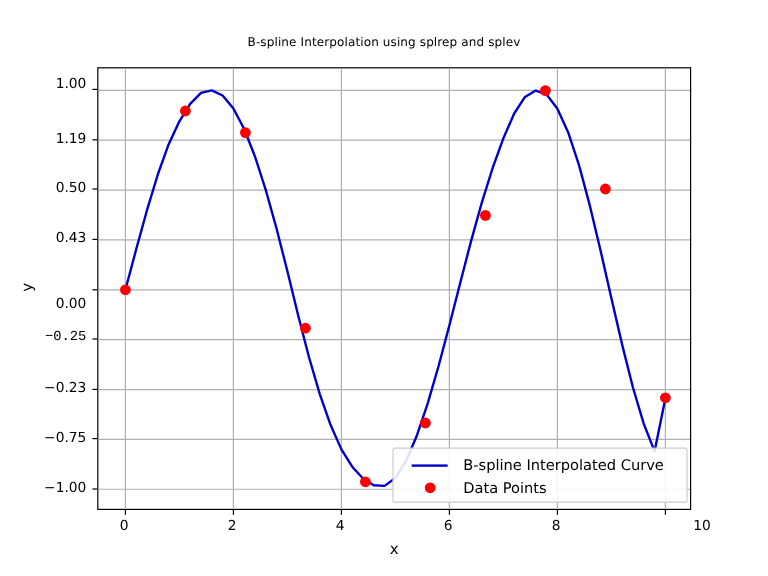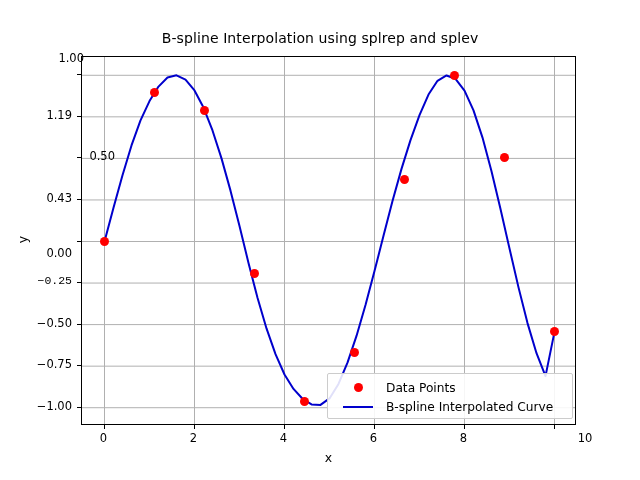--- a/index.html
+++ b/index.html
@@ -1,21 +1,21 @@
 <!DOCTYPE html>
 <html><head>
 <meta charset="utf-8">
 <style>
   html,body{margin:0;padding:0;}
   body{width:640px;height:480px;background:#ffffff;font-family:"DejaVu Sans",sans-serif;overflow:hidden;}
   #figure{position:relative;width:640px;height:480px;background:#ffffff;}
 
   #title{
     position:absolute;left:0;top:30px;width:640px;text-align:center;
-    font-size:14px;color:#000000;letter-spacing:0.1px;
+    font-size:10px;color:#000000;letter-spacing:0.1px;
   }
 
   
   #axes{
     position:absolute;left:81px;top:56px;width:495px;height:369px;
     border:1.1px solid #000000;box-sizing:border-box;background:#ffffff;
   }
   #plotclip{position:absolute;left:0;top:0;width:100%;height:100%;overflow:hidden;}
 
   
@@ -100,46 +100,46 @@
       <div class="xticklabel" style="left: 463.5px;">8</div>
       <div class="xtick" style="left: 553.5px;"></div>
       <div class="xticklabel" style="left: 585px;">10</div>
     </div>
   <div id="yticks-group">
       <div class="ytick" style="top: 406.716px;"></div>
       <div class="yticklabel" style="top: 406.716px;">−1.00</div>
       <div class="ytick" style="top: 365.162px;"></div>
       <div class="yticklabel" style="top: 365.162px; text-align: right;">−0.75</div>
       <div class="ytick" style="top: 323.608px;"></div>
-      <div class="yticklabel" style="top: 323.608px;">−0.50</div>
+      <div class="yticklabel" style="top: 323.608px;">−0.23</div>
       <div class="ytick" style="top: 282.054px;"></div>
       <div class="yticklabel" style="top: 282.054px; font-family: Liberation Mono, monospace;">−0.25</div>
       <div class="ytick" style="top: 240.5px;"></div>
       <div class="yticklabel" style="top: 254px;">0.00</div>
       <div class="ytick" style="top: 198.946px;"></div>
       <div class="yticklabel" style="top: 198.946px;">0.43</div>
       <div class="ytick" style="top: 157.392px;"></div>
-      <div class="yticklabel" style="top: 157.392px; margin-left: 43px;">0.50</div>
+      <div class="yticklabel" style="top: 157.392px;">0.50</div>
       <div class="ytick" style="top: 115.838px;"></div>
       <div class="yticklabel" style="top: 115.838px;">1.19</div>
       <div class="ytick" style="top: 74.2838px;"></div>
-      <div class="yticklabel" style="top: 59px; padding-left: 12px;">1.00</div>
+      <div class="yticklabel" style="top: 70px;">1.00</div>
     </div>
 
   <div id="xlabel">x</div>
   <div id="ylabel">y</div>
 
   <div id="legend">
     <div class="legend-row">
       <span class="legend-key">
+          <span class="legend-line"></span>
+        </span>
+      <span class="legend-text">B-spline Interpolated Curve</span>
+    </div>
+    <div class="legend-row">
+      <span class="legend-key">
           <span class="legend-dot"></span>
         </span>
       <span class="legend-text">Data Points</span>
-    </div>
-    <div class="legend-row">
-      <span class="legend-key">
-          <span class="legend-line"></span>
-        </span>
-      <span class="legend-text">B-spline Interpolated Curve</span>
     </div>
   </div>
 
 </div>
 
 </body></html>

